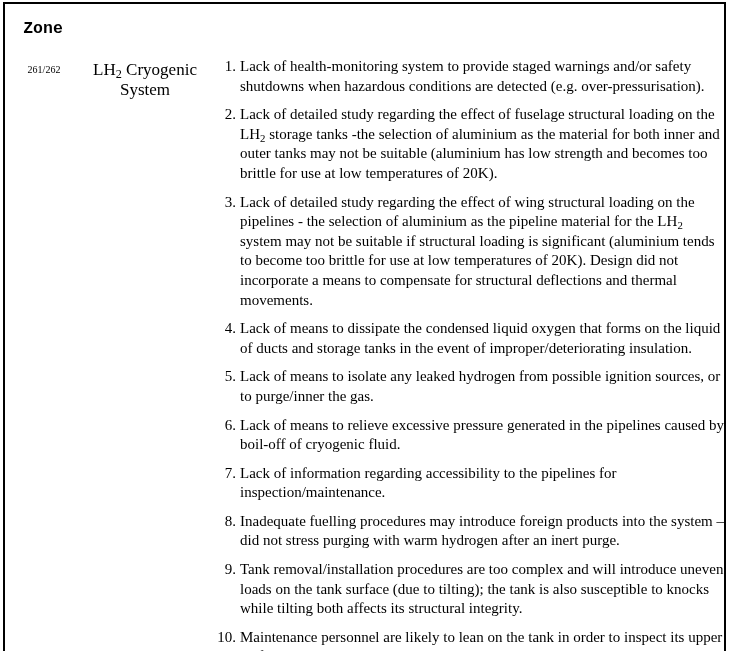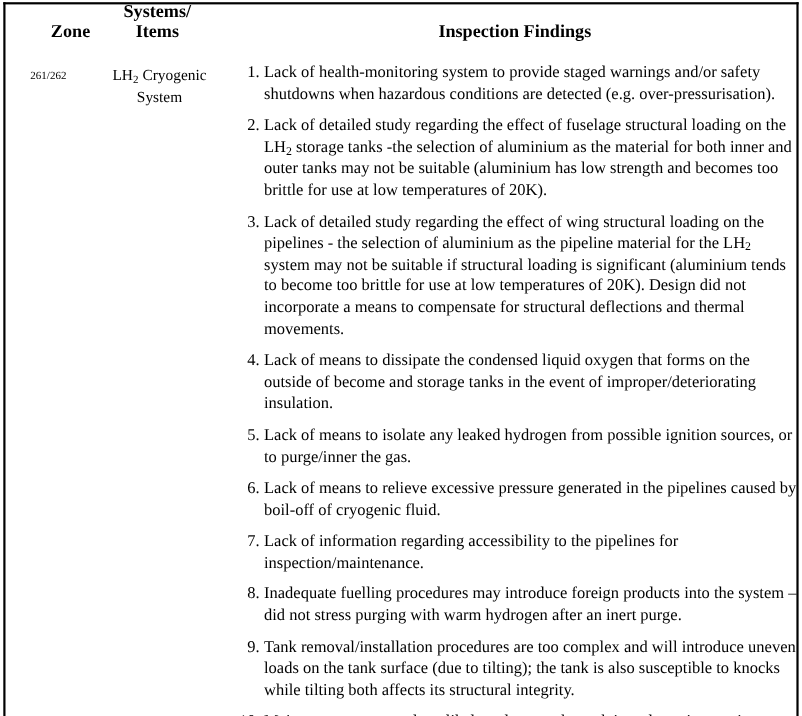--- a/index.html
+++ b/index.html
@@ -48,21 +48,22 @@
     position: absolute;
     font-weight: bold;
     font-size: 16.5px;
     line-height: 19px;
     letter-spacing: 0px;
   }
   .th-zone {
     left: 4px;
     top: 19px;
     width: 78px;
-    text-align: right;
+    text-align: center;
+    font-family: Liberation Mono, monospace;
   }
   .th-systems {
     left: 82px;
     top: 0px;
     width: 122px;
     text-align: center;
   }
   .th-systems .ln2 { display: block; }
   .th-findings {
     left: 212px;
@@ -87,21 +88,21 @@
     font-size: 10px;
     line-height: 19.5px;
     text-align: center;
   }
 
   .cell-system {
     position: absolute;
     left: 84px;
     top: 13px;
     width: 122px;
-    font-size: 14px;
+    font-size: 17px;
     line-height: 19.5px;
     text-align: center;
   }
 
   .cell-findings {
     position: absolute;
     left: 212px;
     top: 10px;
     width: 514px;
     font-size: 15px;
@@ -143,26 +144,21 @@
 </head>
 <body>
 
 <div class="page">
 
   <div class="table-frame"></div>
 
   <div class="header-row">
     <div class="th th-zone">Zone</div>
 
-    <div class="th th-systems">
-      <span class="ln1">Systems/</span>
-      <span class="ln2">Items</span>
-    </div>
-
-    <div class="th th-findings">Inspection Findings</div>
+
   </div>
 
   <div class="body-row">
 
     <div class="cell-zone">261/262</div>
 
     <div class="cell-system">
       <span>LH</span><sub>2</sub><span> Cryogenic System</span>
     </div>
 
@@ -175,21 +171,21 @@
           <li>
             <span class="num">2.</span>
             <span class="txt">Lack of detailed study regarding the effect of fuselage structural loading on the LH<sub>2</sub> storage tanks -the selection of aluminium as the material for both inner and outer tanks may not be suitable (aluminium has low strength and becomes too brittle for use at low temperatures of 20K).</span>
           </li>
           <li>
             <span class="num">3.</span>
             <span class="txt">Lack of detailed study regarding the effect of wing structural loading on the pipelines - the selection of aluminium as the pipeline material for the LH<sub>2</sub> system may not be suitable if structural loading is significant (aluminium tends to become too brittle for use at low temperatures of 20K). Design did not incorporate a means to compensate for structural deflections and thermal movements.</span>
           </li>
           <li>
             <span class="num">4.</span>
-            <span class="txt">Lack of means to dissipate the condensed liquid oxygen that forms on the outside of become and storage tanks in the event of improper/deteriorating insulation.</span>
+            <span class="txt">Lack of means to dissipate the condensed liquid oxygen that forms on the liquid of ducts and storage tanks in the event of improper/deteriorating insulation.</span>
           </li>
           <li>
             <span class="num">5.</span>
             <span class="txt">Lack of means to isolate any leaked hydrogen from possible ignition sources, or to purge/inner the gas.</span>
           </li>
           <li>
             <span class="num">6.</span>
             <span class="txt">Lack of means to relieve excessive pressure generated in the pipelines caused by boil-off of cryogenic fluid.</span>
           </li>
           <li>

